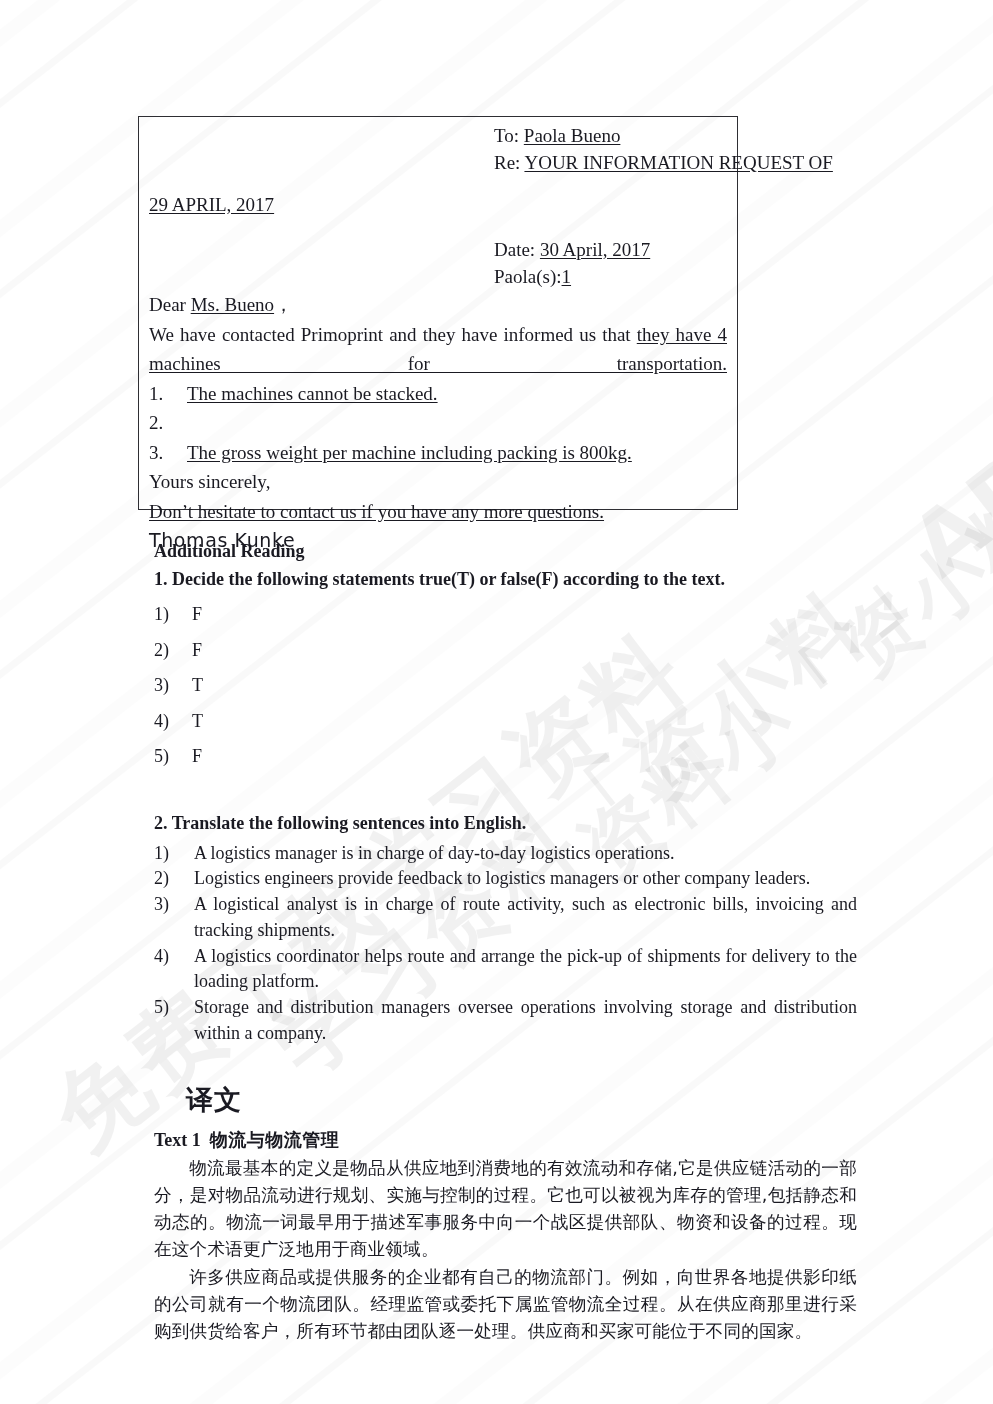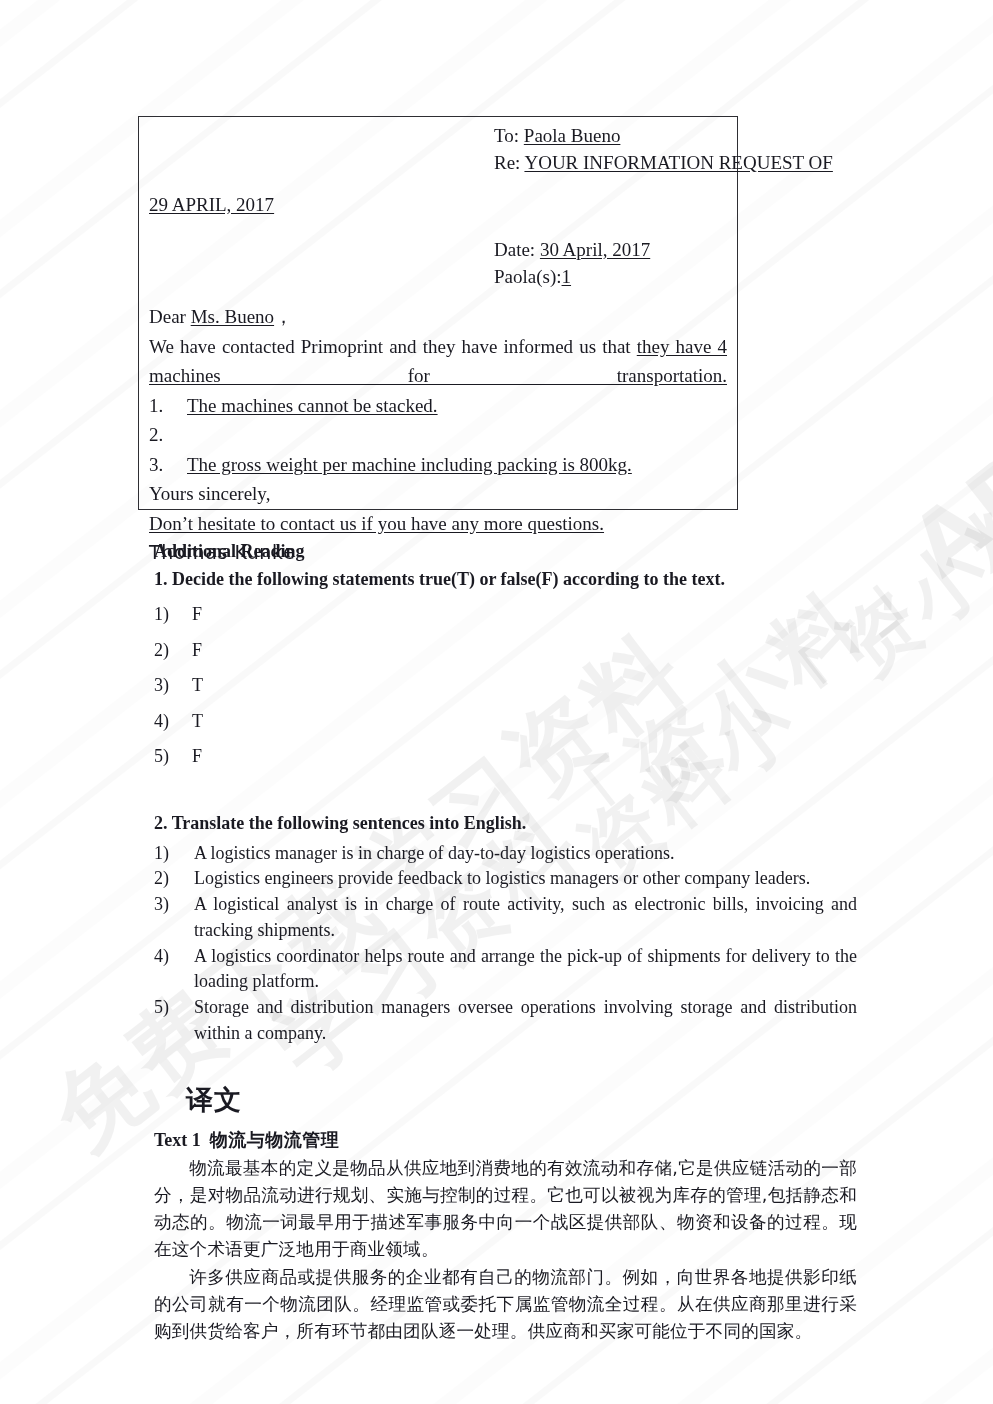--- a/index.html
+++ b/index.html
@@ -85,21 +85,21 @@
   .u { text-decoration: underline; text-underline-offset: 2px; }
   .hdr-left-date {
     font-size: 19px;
     line-height: 26px;
     margin-top: 16px;
   }
   .hdr-gap { height: 19px; }
   .letter-body {
     font-size: 19px;
     line-height: 29.5px;
-    margin-top: 12px;
+    margin-top: 0;
   }
   .letter-body p { margin: 0; }
   .justified {
     text-align: justify;
     text-align-last: justify;
   }
   .ol-item {
     display: flex;
     gap: 0;
     margin: 0;

